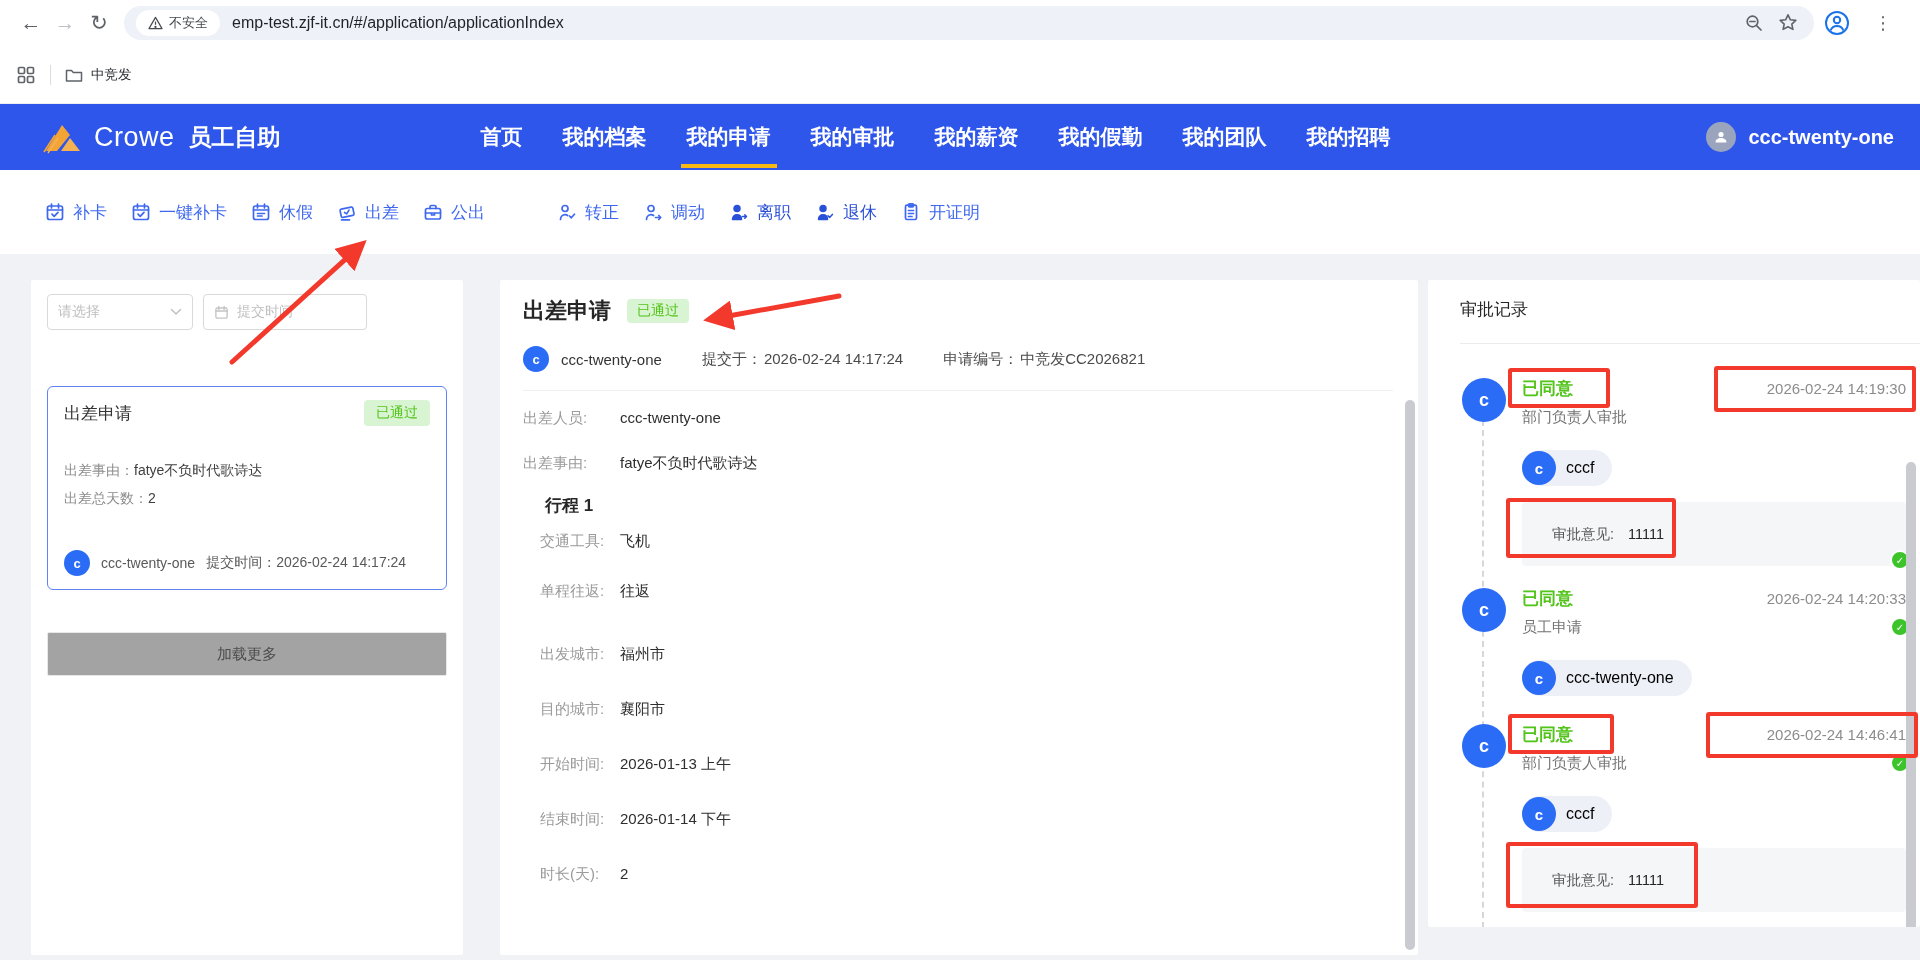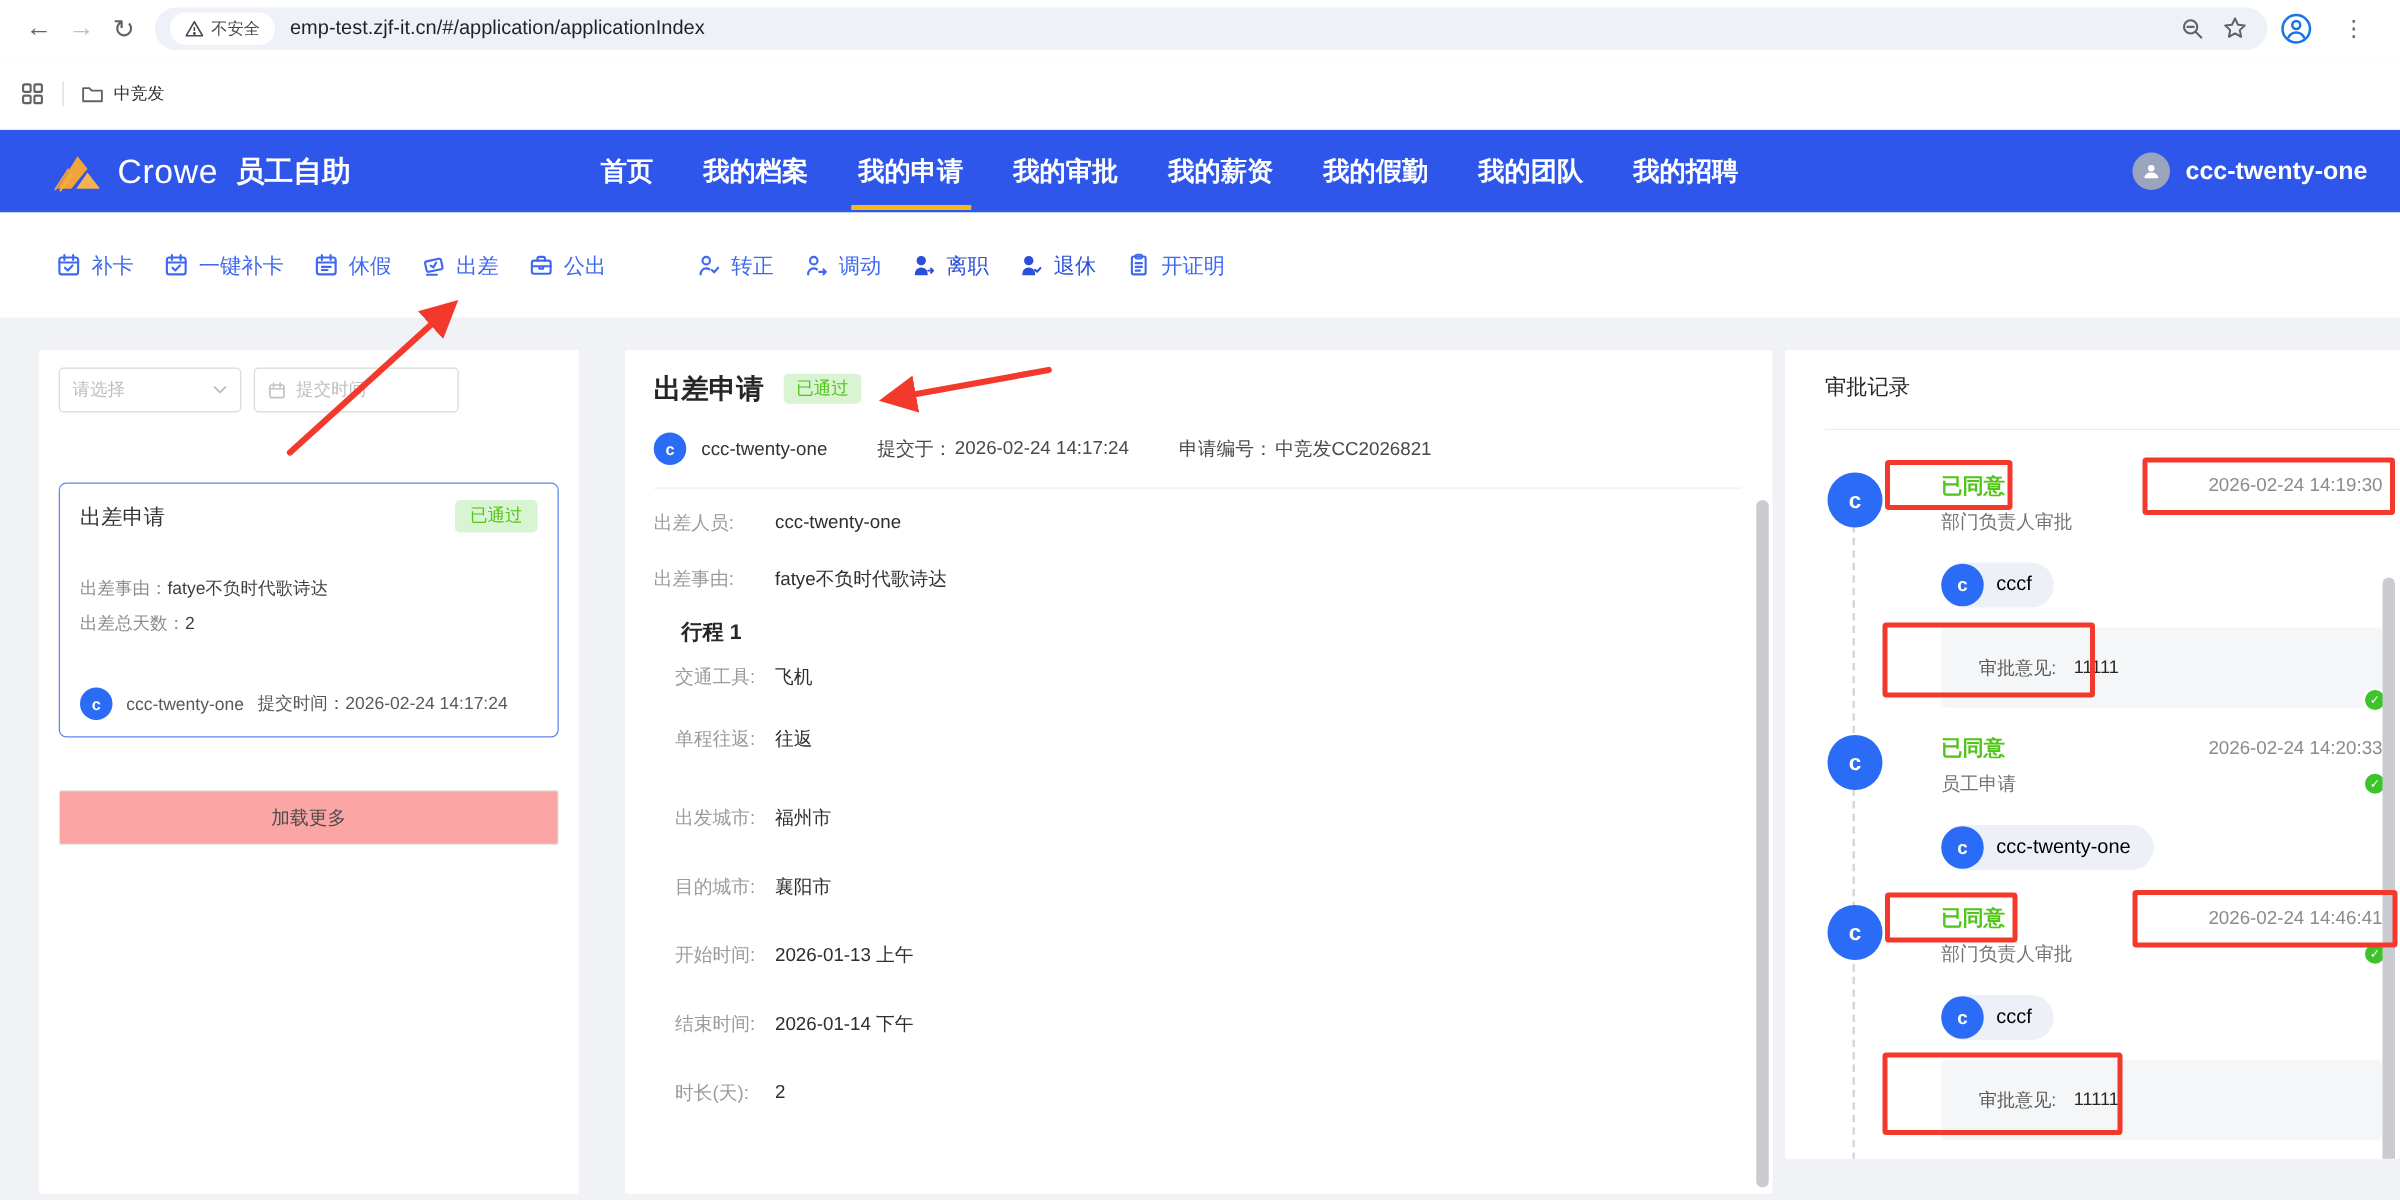--- a/index.html
+++ b/index.html
@@ -57,21 +57,21 @@
   .card-head{display:flex;align-items:center;justify-content:space-between}
   .card-title{font-size:17px;color:#333}
   .badge{background:var(--green-bg);color:var(--green);font-size:14px;padding:4px 12px;border-radius:4px;white-space:nowrap}
   .card-line{margin-top:0;font-size:14px;line-height:20px}
   .card-line .lbl{color:#8c8c8c}
   .card-line .val{color:#404040}
   .card-reason{margin-top:34px}
   .card-days{margin-top:8px}
   .card-foot{position:absolute;left:16px;bottom:13px;display:flex;align-items:center;gap:11px;font-size:14px;color:#595959}
   .mini-av{width:26px;height:26px;border-radius:50%;background:var(--avatar-blue);color:#fff;font-size:13px;font-weight:bold;display:flex;align-items:center;justify-content:center;flex:none}
-  .load-more{margin-top:42px;height:44px;border:1px solid #e7e7e7;border-radius:2px;display:flex;align-items:center;justify-content:center;font-size:15px;color:#4c4c4c;cursor:pointer;background:#fca5a5}
+  .load-more{margin-top:42px;height:44px;border:1px solid #e7e7e7;border-radius:2px;display:flex;align-items:center;justify-content:center;font-size:15px;color:#4c4c4c;cursor:pointer;background:#a3a3a3}
 
   
   .main-head{padding:16px 25px 0 23px}
   .mh-row{display:flex;align-items:center}
   .main-title{font-size:22px;font-weight:bold;color:#262626}
   .main-head .badge{margin-left:16px;padding:3px 10px}
   .meta-row{display:flex;align-items:center;margin-top:20px;font-size:15px;color:#4a4a4a}
   .meta-row .name{margin-left:12px;color:#333}
   .meta-item{margin-left:40px;display:flex;gap:2px}
   .main-divider{margin:18px 25px 0 23px;border-top:1px solid #efefef}
@@ -90,21 +90,21 @@
   .right-scroll{right:4px;top:182px;width:10px;height:486px}
 
   
   .ap-title{position:absolute;left:32px;top:18px;font-size:17px;color:#262626}
   .ap-divider{position:absolute;left:32px;right:0;top:63px;border-top:1px solid #ececec}
   .timeline-line{position:absolute;left:54px;top:120px;height:548px;border-left:2px dashed #d7d7d7}
   .t-entry{position:absolute;left:34px;right:14px}
   .t-avatar{position:absolute;left:0;top:2px;width:44px;height:44px;border-radius:50%;background:var(--avatar-blue);color:#fff;display:flex;align-items:center;justify-content:center;font-size:18px;font-weight:bold;z-index:3}
   .t-avatar.final{background:#3ec42b;font-size:15px}
   .t-check{position:absolute;right:-4px;bottom:-4px;width:20px;height:20px;background:#3ec42b;border:2.5px solid #fff;border-radius:50%;color:#fff;font-size:10px;display:flex;align-items:center;justify-content:center}
-  .t-body{margin-left:91px}
+  .t-body{margin-left:60px}
   .t-row1{display:flex;justify-content:space-between;align-items:center;height:24px}
   .t-status{color:var(--green);font-weight:bold;font-size:17px}
   .t-time{color:#8c8c8c;font-size:15px}
   .t-step{margin-top:8px;height:22px;font-size:15px;color:#737373}
   .t-pill-row{margin-top:20px;height:36px}
   .t-pill{display:inline-flex;align-items:center;gap:10px;background:#eef0f8;border-radius:18px;height:36px;padding-right:18px}
   .t-pill .mini-av{width:34px;height:34px;font-size:15px}
   .t-comment{margin-top:16px;height:64px;background:#f5f6f8;border-radius:4px;display:flex;align-items:center;padding-left:30px;font-size:14.5px;gap:14px}
   .t-comment .lbl{color:#595959}
   .t-comment .val{color:#262626}

